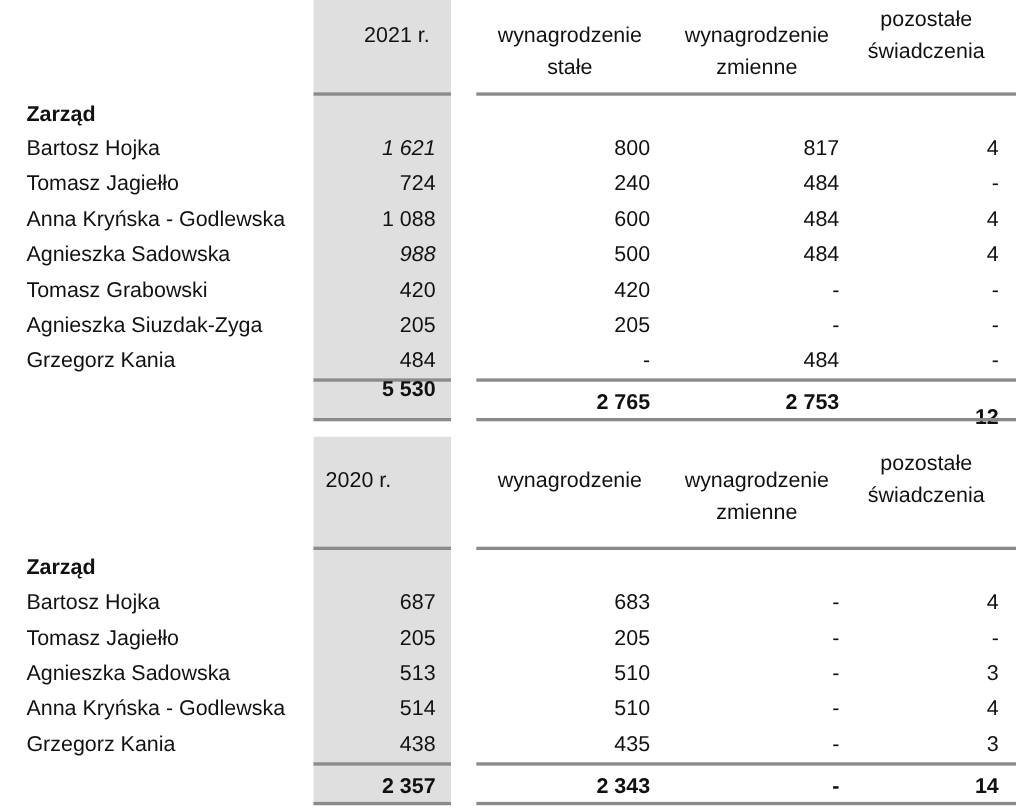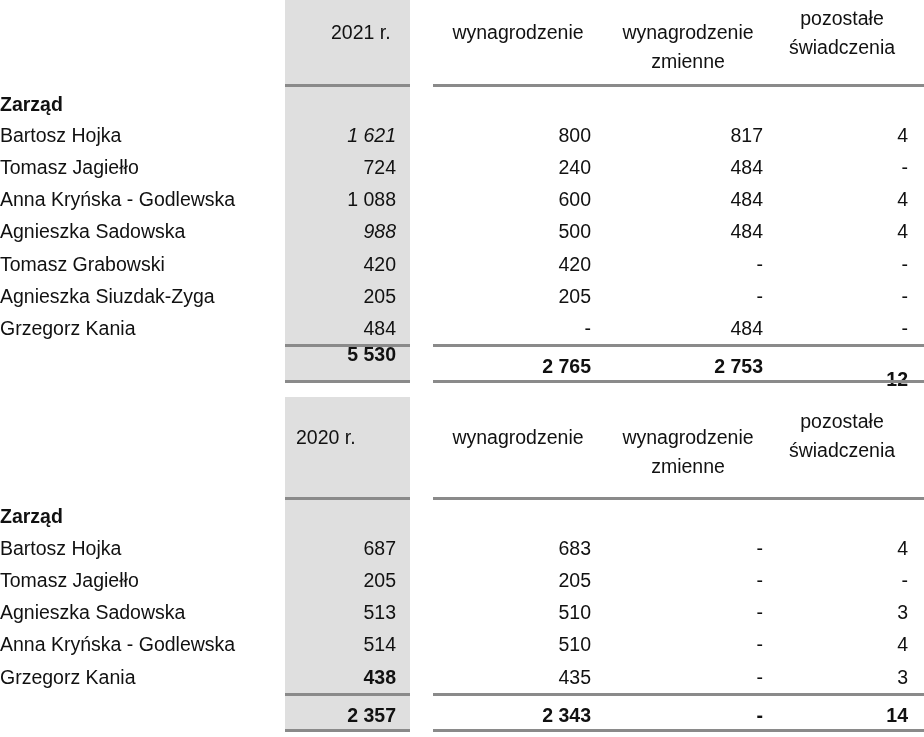--- a/index.html
+++ b/index.html
@@ -4,36 +4,37 @@
 <style>
   html, body { margin:0; padding:0; background:#ffffff; }
   body { width:924px; height:737px; position:relative; overflow:hidden;
          font-family:"Liberation Sans", sans-serif; color:#111; font-size:19.5px; }
   .gray { position:absolute; left:285px; width:125px; background:#dfdfdf; }
   .rule { position:absolute; height:3px; background:#8a8a8a; }
   .t { position:absolute; white-space:nowrap; line-height:22px; }
   .r { text-align:right; }
   .b { font-weight:bold; }
   .hdr { position:absolute; text-align:center; line-height:29px; white-space:nowrap; }
-  .name { left:0; }
+  .name { left:24px; }
   .c1 { left:300px; width:96px; }
   .c2 { left:440px; width:151px; }
   .c3 { left:600px; width:163px; }
   .c4 { left:780px; width:128px; }
 </style>
 </head>
 <body>
 
 <div>
   <div class="gray" style="top:0;height:382px;"></div>
 
   <div class="t" style="left:296px;top:21px;margin-left:35px;">2021 r.</div>
 
   <div class="hdr" style="left:436px;width:164px;top:18px;">
     <div>wynagrodzenie</div>
+    <div>stałe</div>
   </div>
   <div class="hdr" style="left:606px;width:164px;top:18px;">
     <div>wynagrodzenie</div>
     <div>zmienne</div>
   </div>
   <div class="hdr" style="left:774px;width:136px;top:4px;">
     <div>pozostałe</div>
     <div>świadczenia</div>
   </div>
 
@@ -151,21 +152,21 @@
   </div>
   <div>
     <div class="t name" style="top:633px;">Anna Kryńska - Godlewska</div>
     <div class="t r c1" style="top:633px;">514</div>
     <div class="t r c2" style="top:633px;">510</div>
     <div class="t r c3" style="top:633px;">-</div>
     <div class="t r c4" style="top:633px;">4</div>
   </div>
   <div>
     <div class="t name" style="top:666px;">Grzegorz Kania</div>
-    <div class="t r c1" style="top:666px;font-weight:bold;">438</div>
+    <div class="t r c1" style="top:666px;">438</div>
     <div class="t r c2" style="top:666px;">435</div>
     <div class="t r c3" style="top:666px;">-</div>
     <div class="t r c4" style="top:666px;">3</div>
   </div>
 
   <div class="rule" style="left:285px;width:125px;top:693px;"></div>
   <div class="rule" style="left:433px;width:491px;top:693px;"></div>
 
   <div>
     <div class="t b r c1" style="top:704px;">2 357</div>

